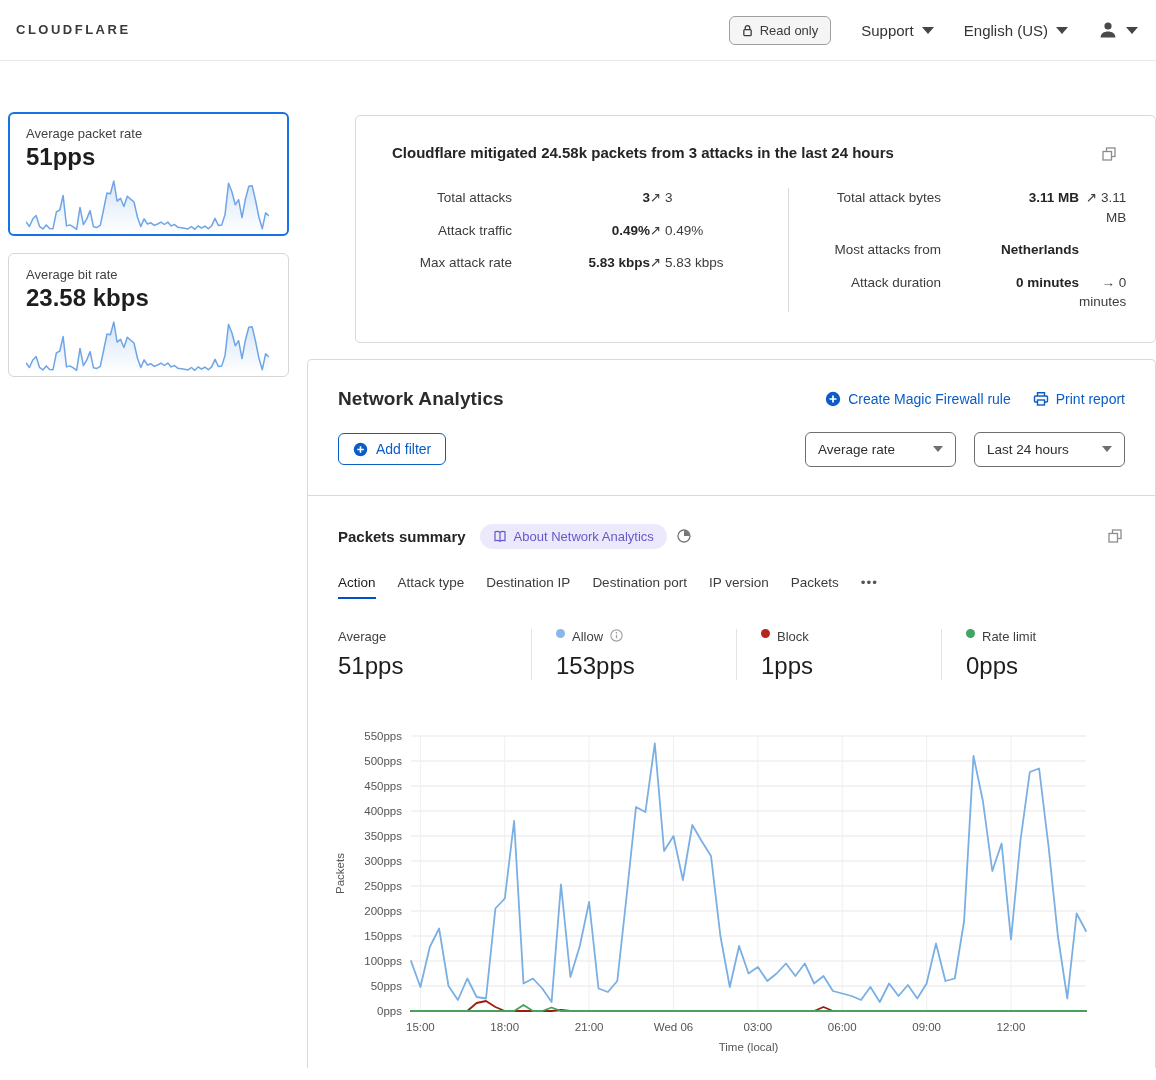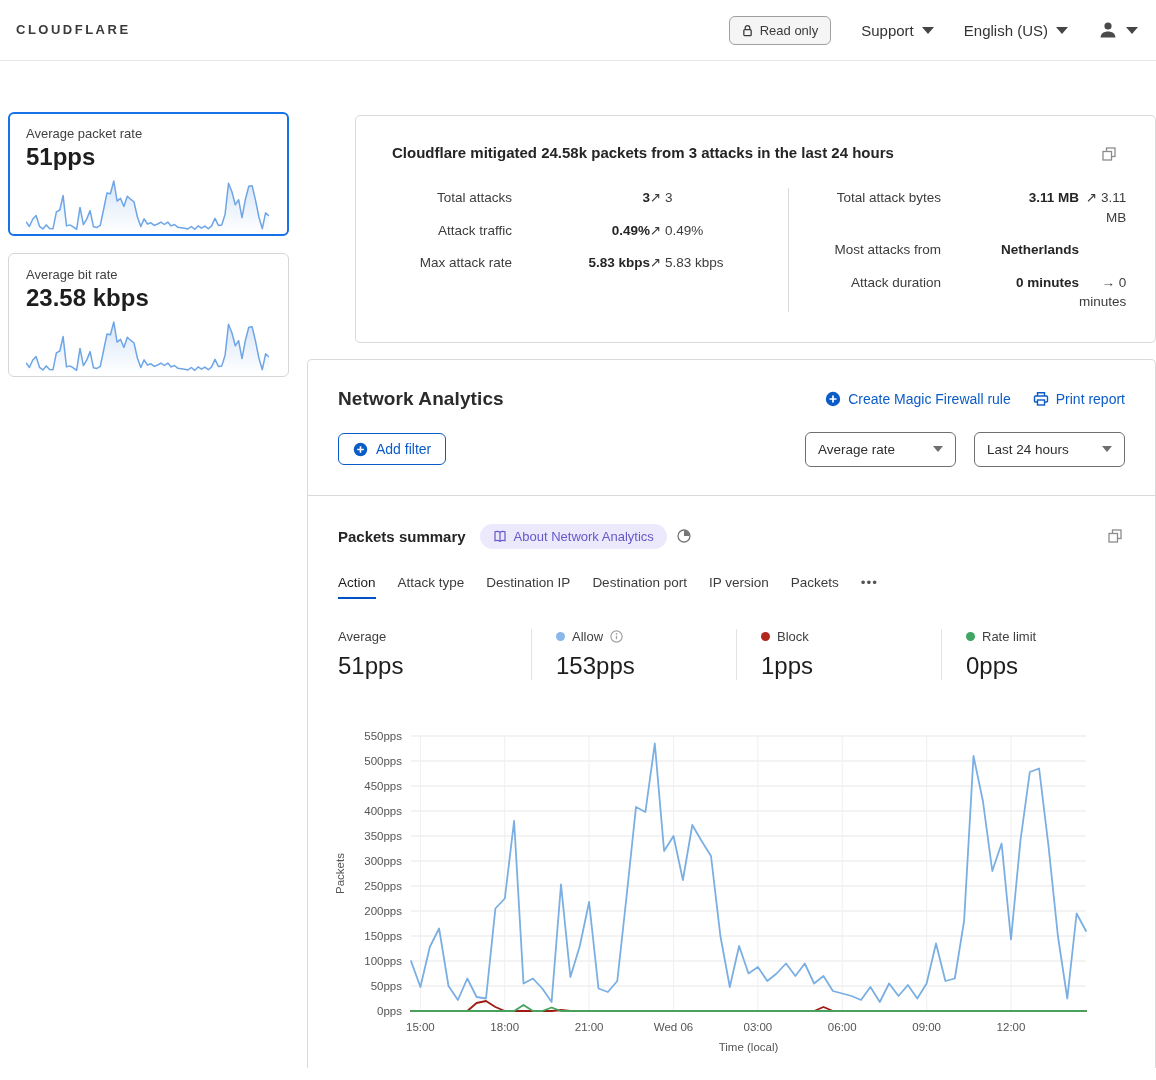--- a/index.html
+++ b/index.html
@@ -74,21 +74,21 @@
   .pie-icon-wrap { margin-left:10px; line-height:0; cursor:pointer; }
   .ps-copy { margin-left:auto; }
   .tabs { display:flex; gap:22px; margin-top:26px; font-size:13.5px; color:#3c3c3c; }
   .tab { padding-bottom:7px; cursor:pointer; border-bottom:2px solid transparent; }
   .tab.active { color:#1c1c1c; border-bottom-color:var(--accent); }
   .tab.more { color:#555; letter-spacing:1px; }
 
   .ps-stats { display:flex; margin-top:30px; }
   .ps-stat { width:205px; flex:0 0 205px; padding-left:24px; border-left:1px solid #e3e3e3; }
   .ps-stat:first-child { width:193px; flex:0 0 193px; padding-left:0; border-left:none; }
-  .ps-stat-label { display:flex; align-items:center; gap:7px; font-size:13px; color:#3f3f3f; }
+  .ps-stat-label { display:flex; align-items:flex-start; gap:7px; font-size:13px; color:#3f3f3f; }
   .dot { width:9px; height:9px; border-radius:50%; display:inline-block; }
   .ps-stat-value { font-size:24px; color:#1e1e1e; margin-top:8px; }
 
   .chart-wrap { margin:44px 0 0 -7px; }
   svg text { font-family:"Liberation Sans","DejaVu Sans",sans-serif; }
 </style>
 </head>
 <body>
 
 <header class="topbar">

